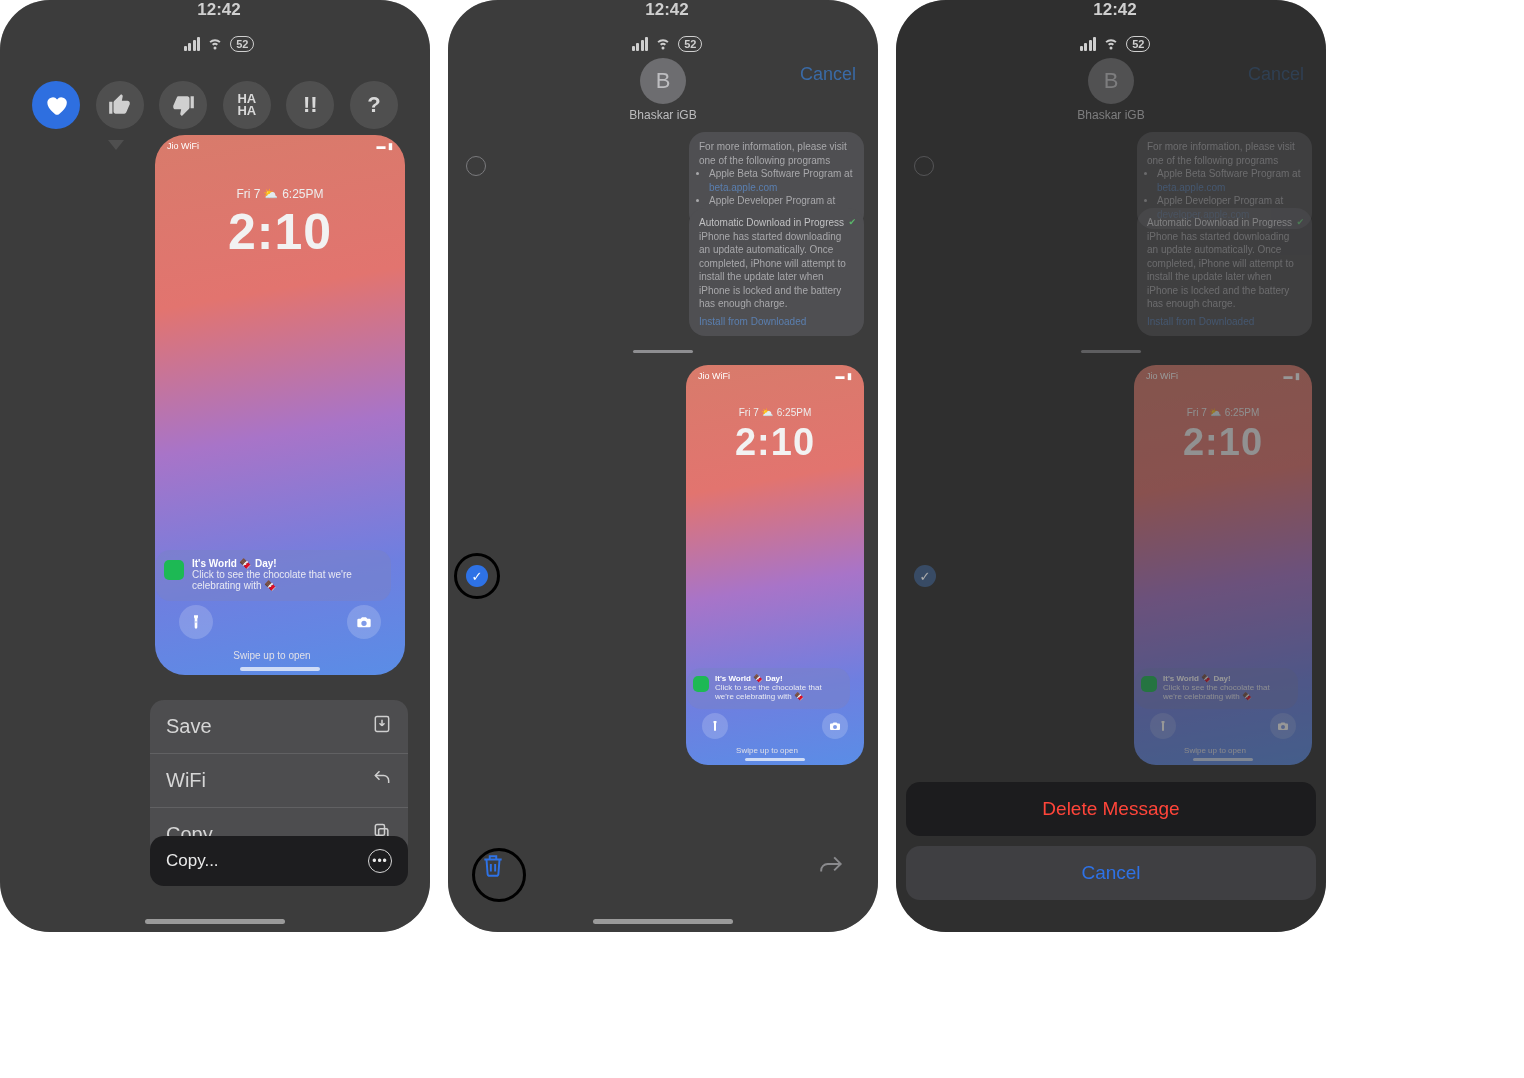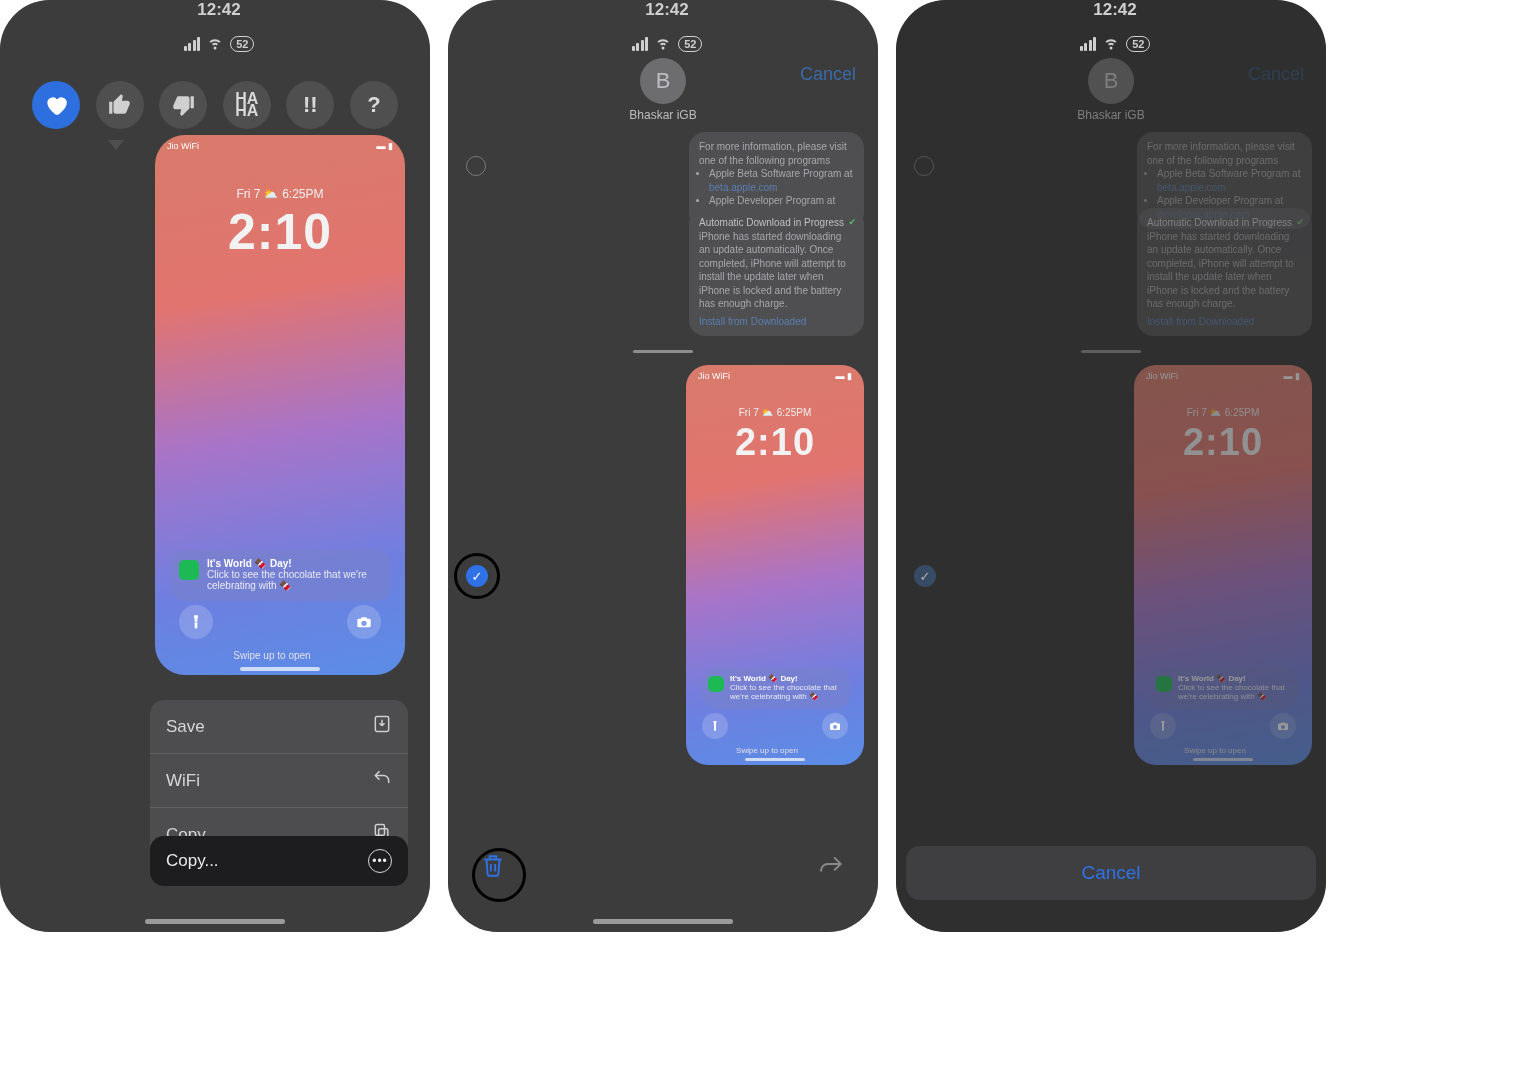--- a/index.html
+++ b/index.html
@@ -99,21 +99,21 @@
     text-decoration: underline;
   }
   .ls-status {
     position:absolute; top:6px; left:0; right:0;
     display:flex; justify-content:space-between; padding:0 12px;
     font-size:9px; color:#fff;
   }
   .ls-date { position:absolute; top:52px; left:0; right:0; text-align:center; color:#eee; font-size:12px; }
   .ls-time { position:absolute; top:68px; left:0; right:0; text-align:center; color:#f2f2f2; font-size:50px; font-weight:700; letter-spacing:1px; font-family: "Arial Black", sans-serif; }
   .ls-notif {
-    position:absolute; bottom:74px; left:16px; right:14px;
+    position:absolute; bottom:74px; left:1px; right:14px;
     background: rgba(120,130,200,0.55); border-radius:14px;
     padding:8px 10px 10px 36px; color:#e9e9f3; font-size:10px;
   }
   .ls-notif .title { font-weight:600; color:#fff; }
   .ls-notif .spot {
     position:absolute; left:8px; top:10px; width:20px; height:20px;
     background:#1db954; border-radius:5px;
   }
   .ls-swipe { position:absolute; bottom:14px; left:0; right:16px; text-align:center; color:#e0e0e8; font-size:10px; }
   .ls-btn {
@@ -126,21 +126,21 @@
   .ls-home { position:absolute; bottom:4px; left:50%; transform:translateX(-50%); width:80px; height:4px; border-radius:2px; background:rgba(255,255,255,0.7); }
 
   .p1 .context-menu {
     position:absolute; left:150px; right:22px; top:700px;
     border-radius:14px; overflow:hidden;
     background: rgba(80,80,82,0.85);
   }
   .ctx-item {
     display:flex; justify-content:space-between; align-items:center;
     padding:14px 16px;
-    color:#d6d6d6; font-size:17px;
+    color:#d6d6d6; font-size:20px;
     border-bottom:1px solid rgba(160,160,160,0.25);
   }
   .ctx-item:last-child { border-bottom:none; }
   .ctx-icon { color:#cfcfcf; }
   .ctx-icon svg { width:20px; height:20px; }
 
   .p1 .more-row {
     position:absolute; left:150px; right:22px; top:836px; height:50px;
     background:#1d1d1f; border-radius:14px;
     display:flex; justify-content:space-between; align-items:center;
@@ -273,21 +273,21 @@
       <div class="tapback">
         <svg viewBox="0 0 24 24" fill="#d0d0d0">
             <path d="M2 20h3V9H2v11zm19-10c0-1.1-.9-2-2-2h-5.3l.8-3.8v-.3c0-.4-.2-.8-.4-1.1L13 2 6.6 8.4C6.2 8.8 6 9.3 6 9.8V18c0 1.1.9 2 2 2h8c.8 0 1.5-.5 1.8-1.2l2.9-6.8c.2-.3.3-.6.3-1v-1z"></path>
           </svg>
       </div>
       <div class="tapback">
         <svg viewBox="0 0 24 24" fill="#d0d0d0">
             <path d="M22 4h-3v11h3V4zM3 14c0 1.1.9 2 2 2h5.3l-.8 3.8v.3c0 .4.2.8.4 1.1l1.1 1 6.4-6.4c.4-.4.6-.9.6-1.4V6c0-1.1-.9-2-2-2H8c-.8 0-1.5.5-1.8 1.2L3.3 12c-.2.3-.3.6-.3 1v1z"></path>
           </svg>
       </div>
-      <div class="tapback" style="font-size:16px;line-height:12px;">HA<br>HA</div>
+      <div class="tapback" style="font-size:13px;line-height:12px;">HA<br>HA</div>
       <div class="tapback">!!</div>
       <div class="tapback">?</div>
     </div>
     <div class="tail"></div>
 
     <div class="msg-img">
       <div class="lockscreen">
         <div class="ls-status">
             <span>Jio WiFi</span>
             <span>▬ ▮</span>
@@ -519,17 +519,18 @@
           <svg viewBox="0 0 24 24" width="12" height="12" fill="#fff">
               <path d="M4 7h3l2-2h6l2 2h3a2 2 0 012 2v9a2 2 0 01-2 2H4a2 2 0 01-2-2V9a2 2 0 012-2zm8 3a4 4 0 100 8 4 4 0 000-8z"></path>
             </svg>
         </div>
         <div class="ls-swipe">Swipe up to open</div>
         <div class="ls-home"></div>
       </div>
     </div>
 
     <div class="action-sheet">
+      <div class="as-btn as-delete">Delete Message</div>
       <div class="as-btn as-cancel">Cancel</div>
     </div>
   </div>
 
 </div>
 
 </body></html>

